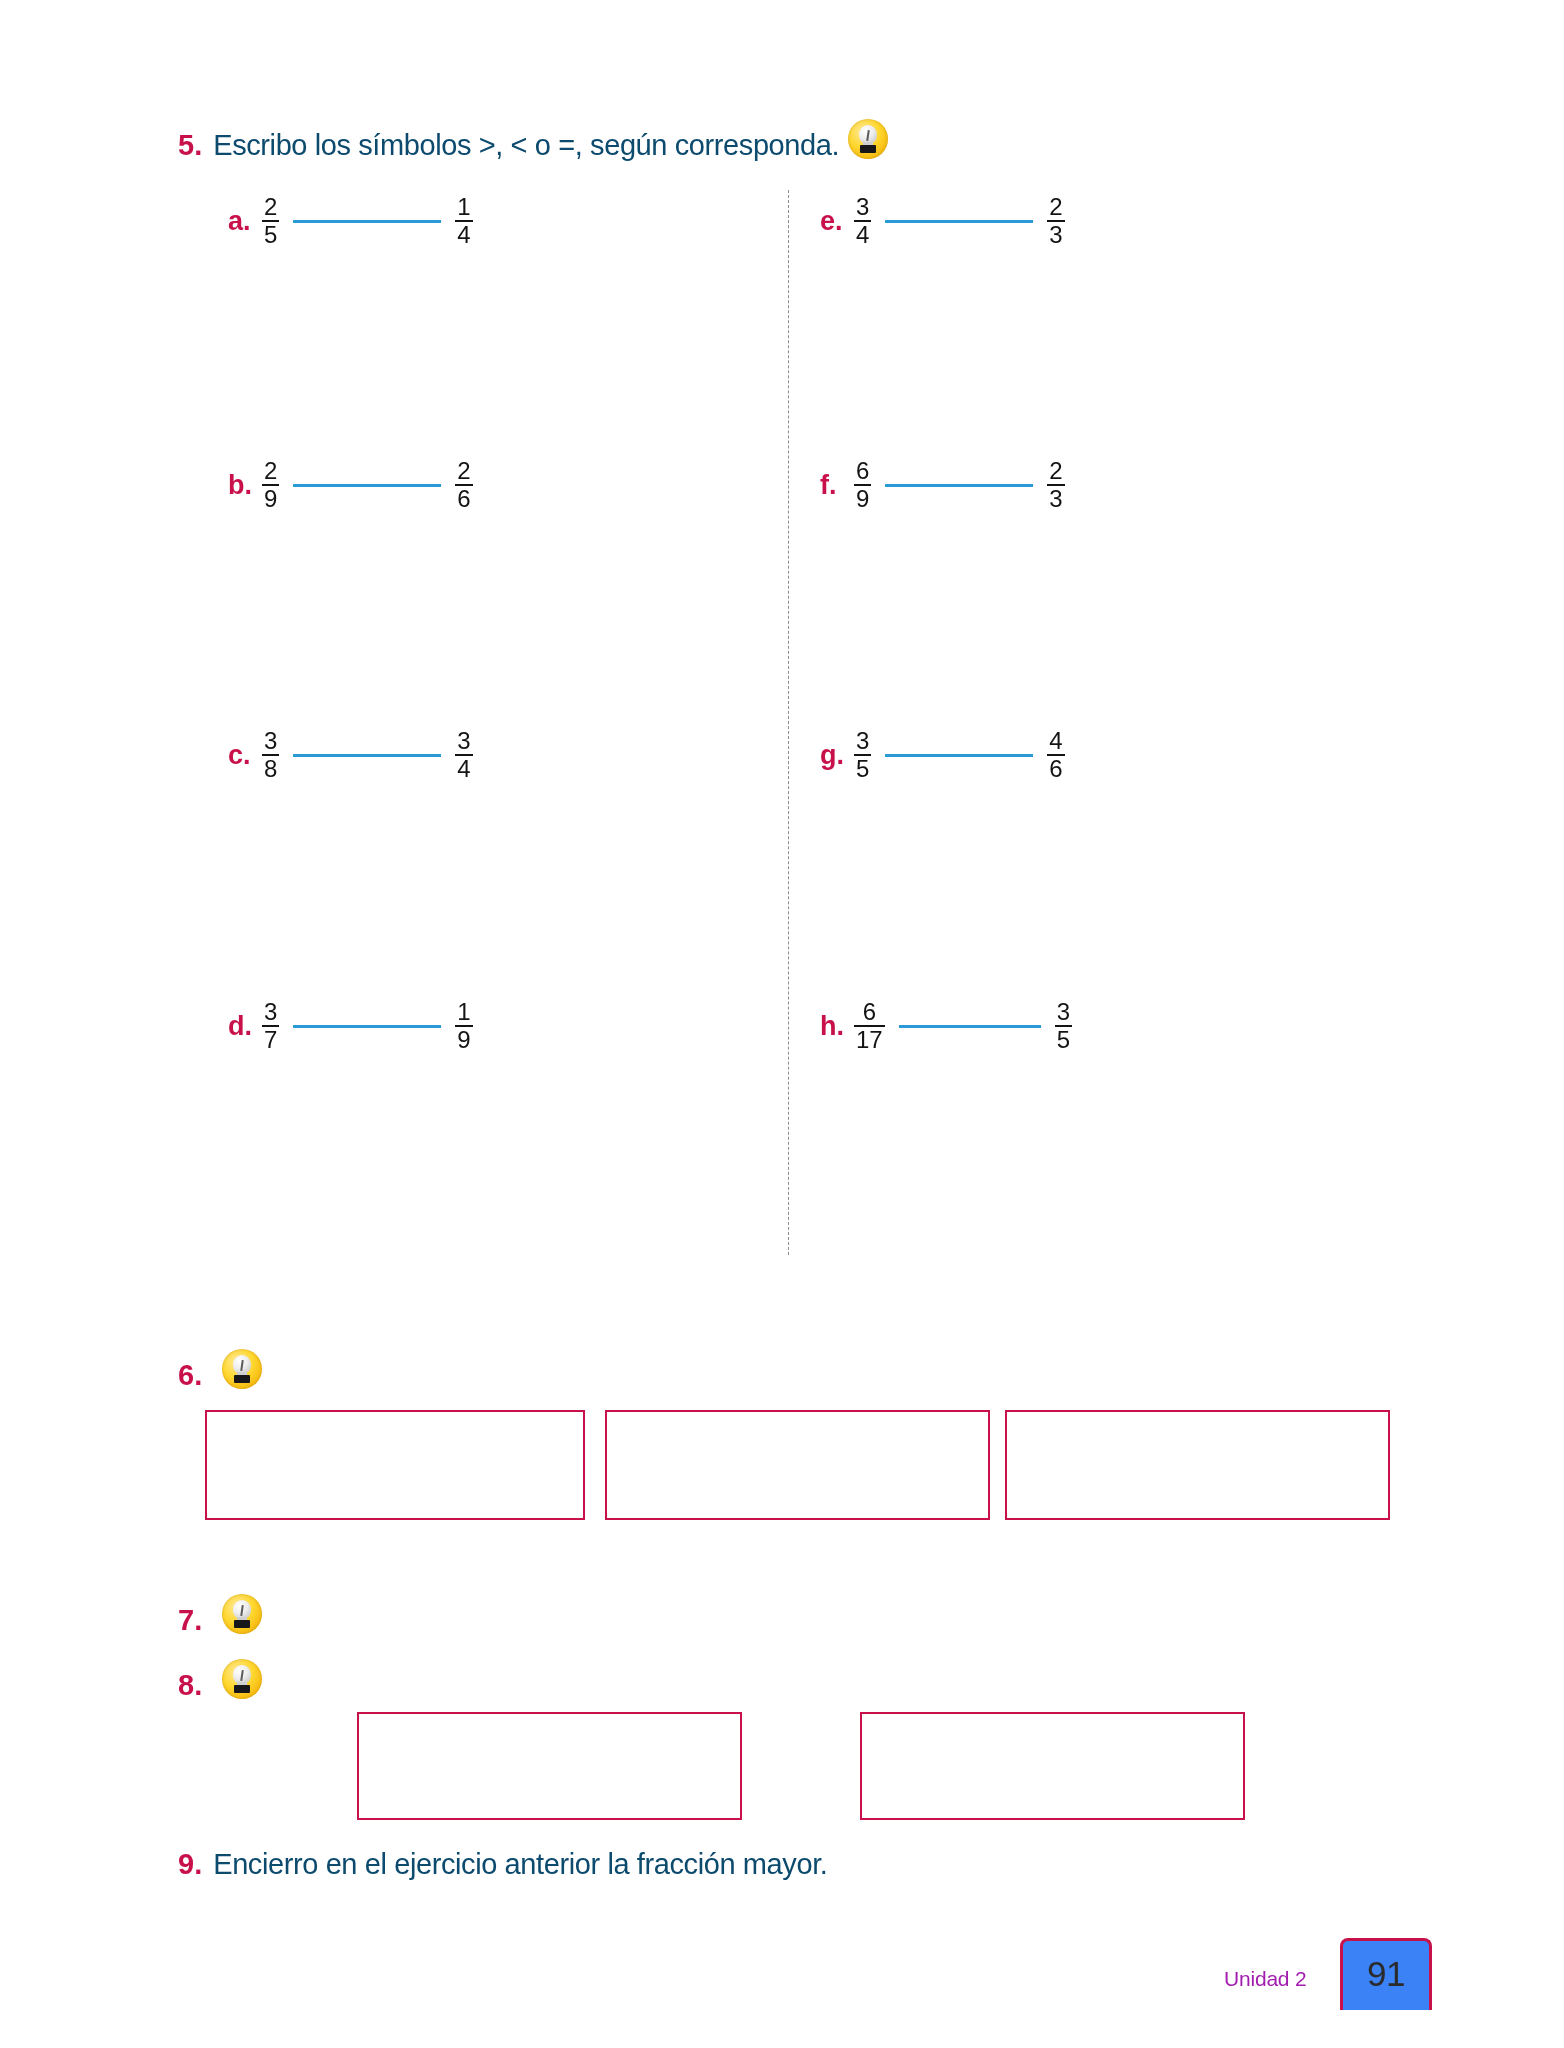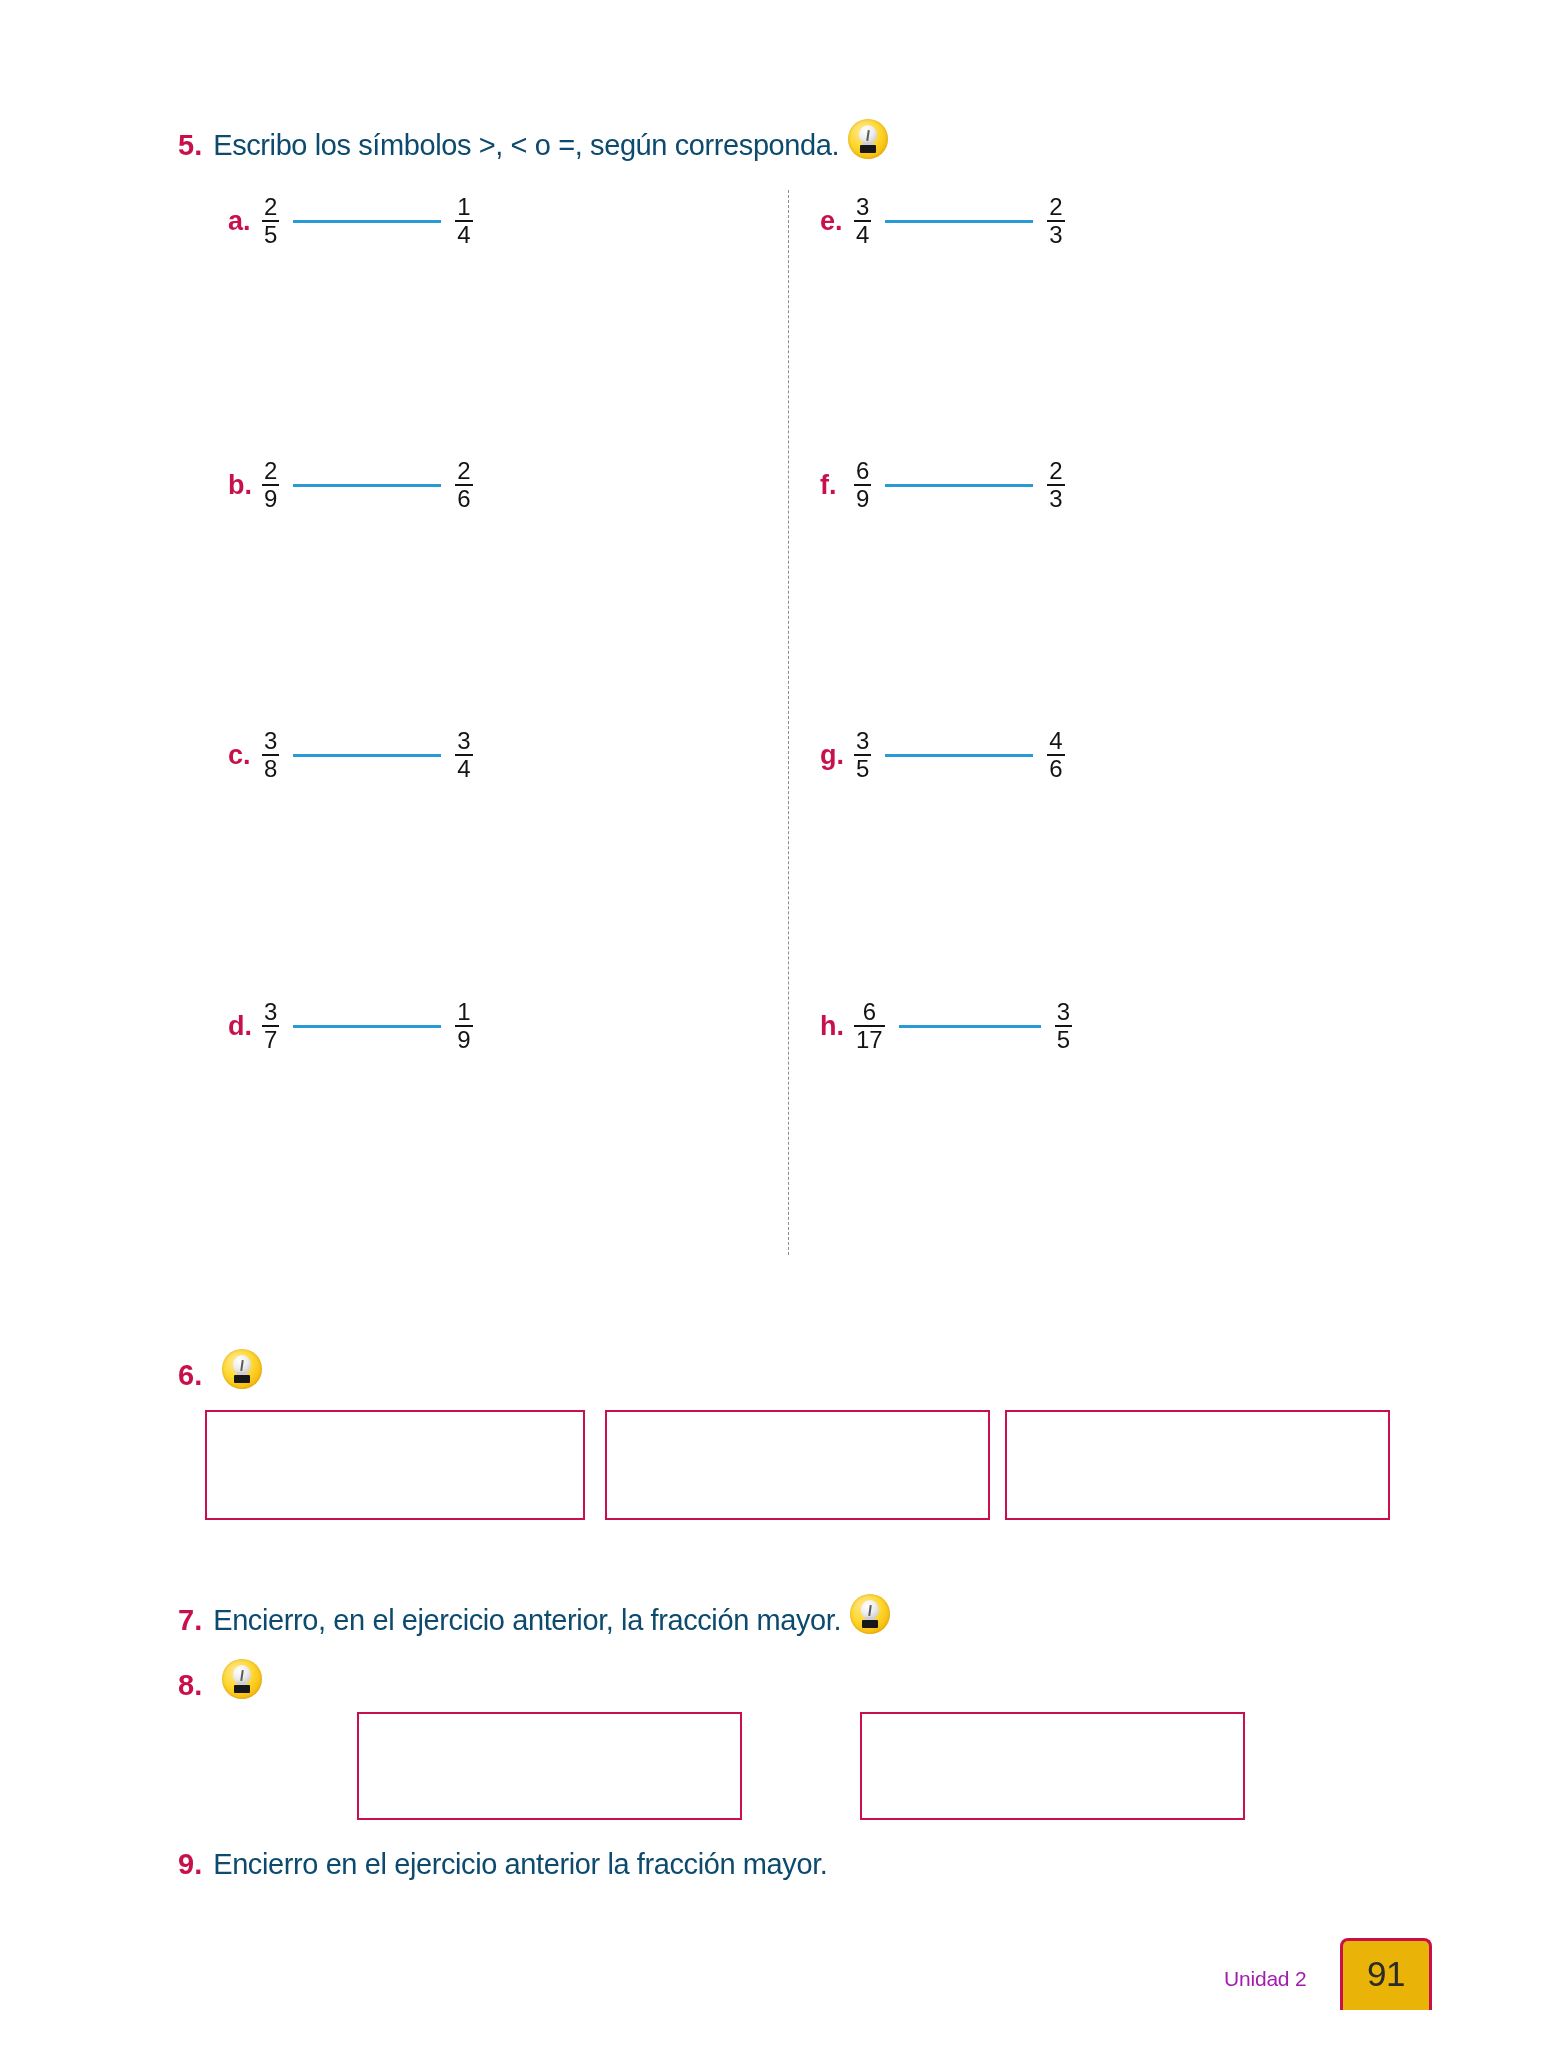--- a/index.html
+++ b/index.html
@@ -150,21 +150,21 @@
   }
   .page-tab {
     position: absolute;
     box-sizing: border-box;
     border: 3px solid #c8114b;
     border-bottom: none;
     border-radius: 8px 8px 0 0;
     display: flex;
     align-items: center;
     justify-content: center;
-    background: #eab308;
+    background: #3b82f6;
   }
   .page-num {
     font-size: 35px;
     color: #2b2b2b;
     font-weight: normal;
     letter-spacing: -0.5px;
     position: relative;
     top: -2px;
   }
 </style>
@@ -317,21 +317,20 @@
         <span class="base"></span>
     </span>
   </div>
 
   <div class="rect-box" style="left:205px; top:1410px; width:380px; height:110px;"></div>
   <div class="rect-box" style="left:605px; top:1410px; width:385px; height:110px;"></div>
   <div class="rect-box" style="left:1005px; top:1410px; width:385px; height:110px;"></div>
 
   <div class="ex-head" style="left:178px; top:1590px;">
     <span class="ex-num">7.</span>
-    <span class="ex-text">Encierro, en el ejercicio anterior, la fracción mayor.</span>
     <span class="bulb">
       <span class="disc"></span>
         <span class="glass"></span>
       <span class="filament"></span>
         <span class="neck"></span>
         <span class="base"></span>
     </span>
   </div>
 
   <div class="ex-head" style="left:178px; top:1655px;">

